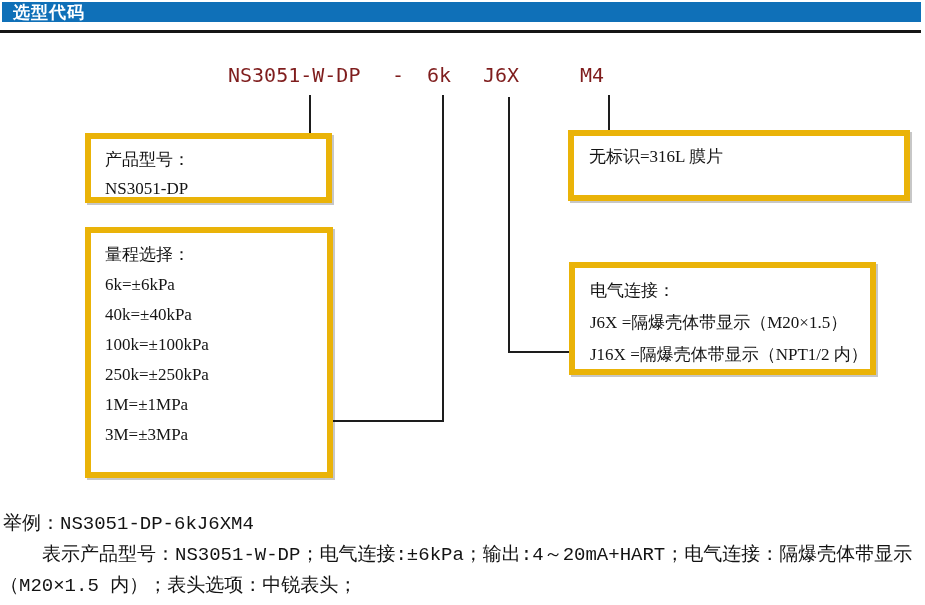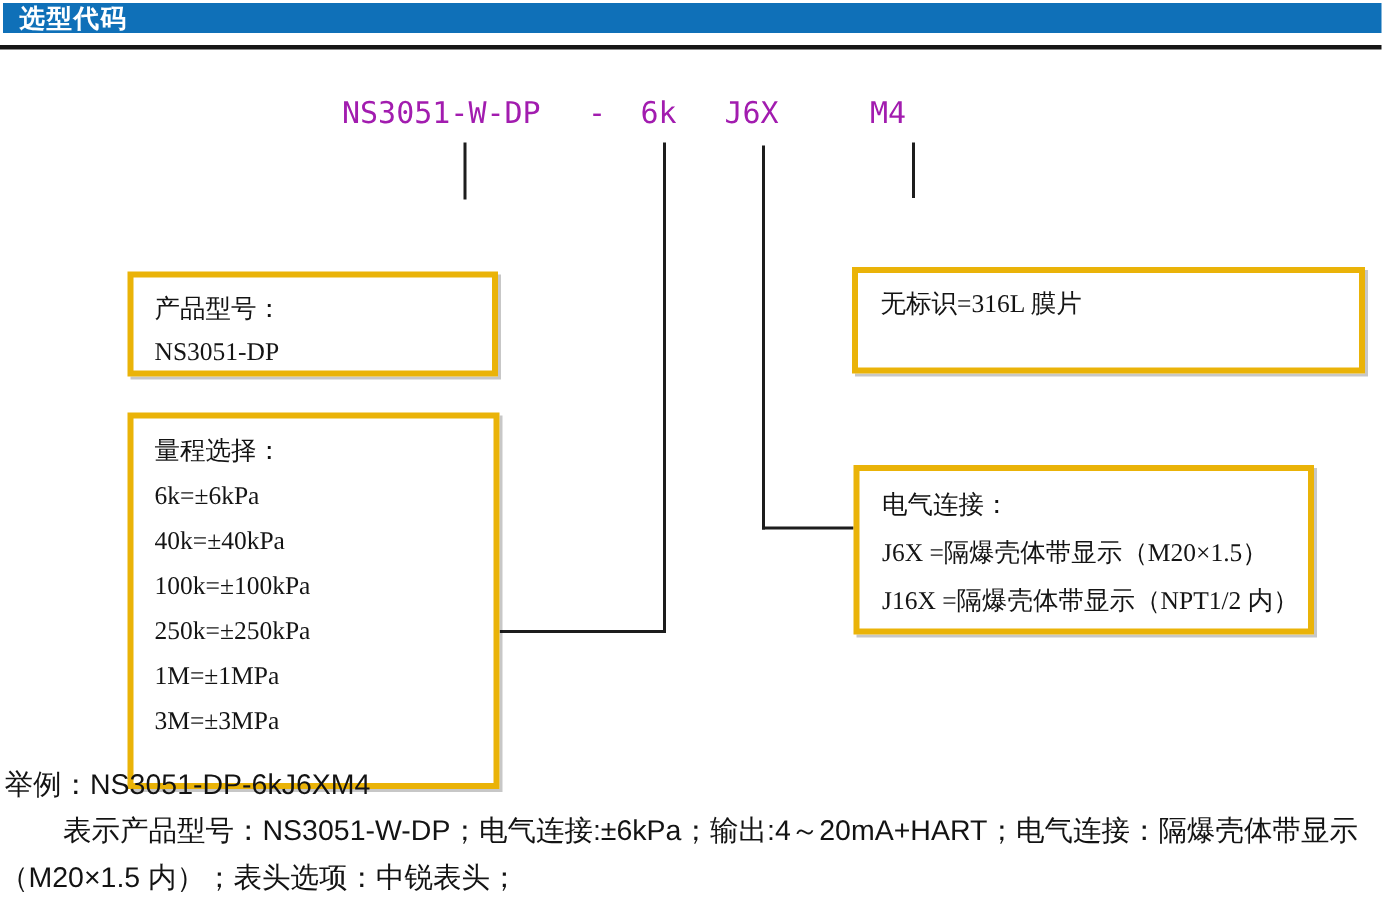--- a/index.html
+++ b/index.html
@@ -18,41 +18,41 @@
     font-weight:bold;font-size:17px;color:#ffffff;padding-left:11px;
     letter-spacing:1px;
   }
   .hdr-underline{
     position:absolute;left:0;top:30px;width:921px;height:3px;background:#161616;
   }
   
   .code-tok{
     position:absolute;top:63px;
     font-family:"DejaVu Sans Mono","Liberation Mono",monospace;
-    font-size:20px;line-height:24px;color:#a21caf;white-space:pre;
+    font-size:20px;line-height:24px;color:#7f1d1d;white-space:pre;
   }
   
   .vl,.hl{position:absolute;background:#1d1d1d;}
   .vl{width:2px;}
   .hl{height:2px;}
   
   .box{
     position:absolute;box-sizing:border-box;background:#ffffff;
-    border:4px solid #eab308;box-shadow:2px 2px 0 rgba(0,0,0,0.22);
-    font-size:17px;color:#141414;margin-top:48px;
+    border:6px solid #eab308;box-shadow:2px 2px 0 rgba(0,0,0,0.22);
+    font-size:17px;color:#141414;
   }
   .box .bline{display:block;white-space:pre;}
   .box-product{left:85px;top:133px;width:247px;height:70px;padding:6px 0 0 14px;line-height:29px;}
   .box-range{left:85px;top:227px;width:248px;height:251px;padding:7px 0 11px 14px;line-height:30px;}
   .box-membrane{left:568px;top:130px;width:342px;height:71px;padding:6px 0 0 15px;line-height:29px;}
   .box-electric{left:569px;top:262px;width:307px;height:113px;padding:7px 0 0 15px;line-height:32px;}
   
   .ex-line{
     position:absolute;
-    font-family:Liberation Sans, sans-serif;
+    font-family:Liberation Mono, monospace;
     font-size:19px;line-height:24px;color:#131313;white-space:pre;
   }
 </style>
 </head>
 <body>
 
 <div class="hdr-bar">
   <span class="hdr-title">选型代码</span>
 </div>
 <div class="hdr-underline"></div>

